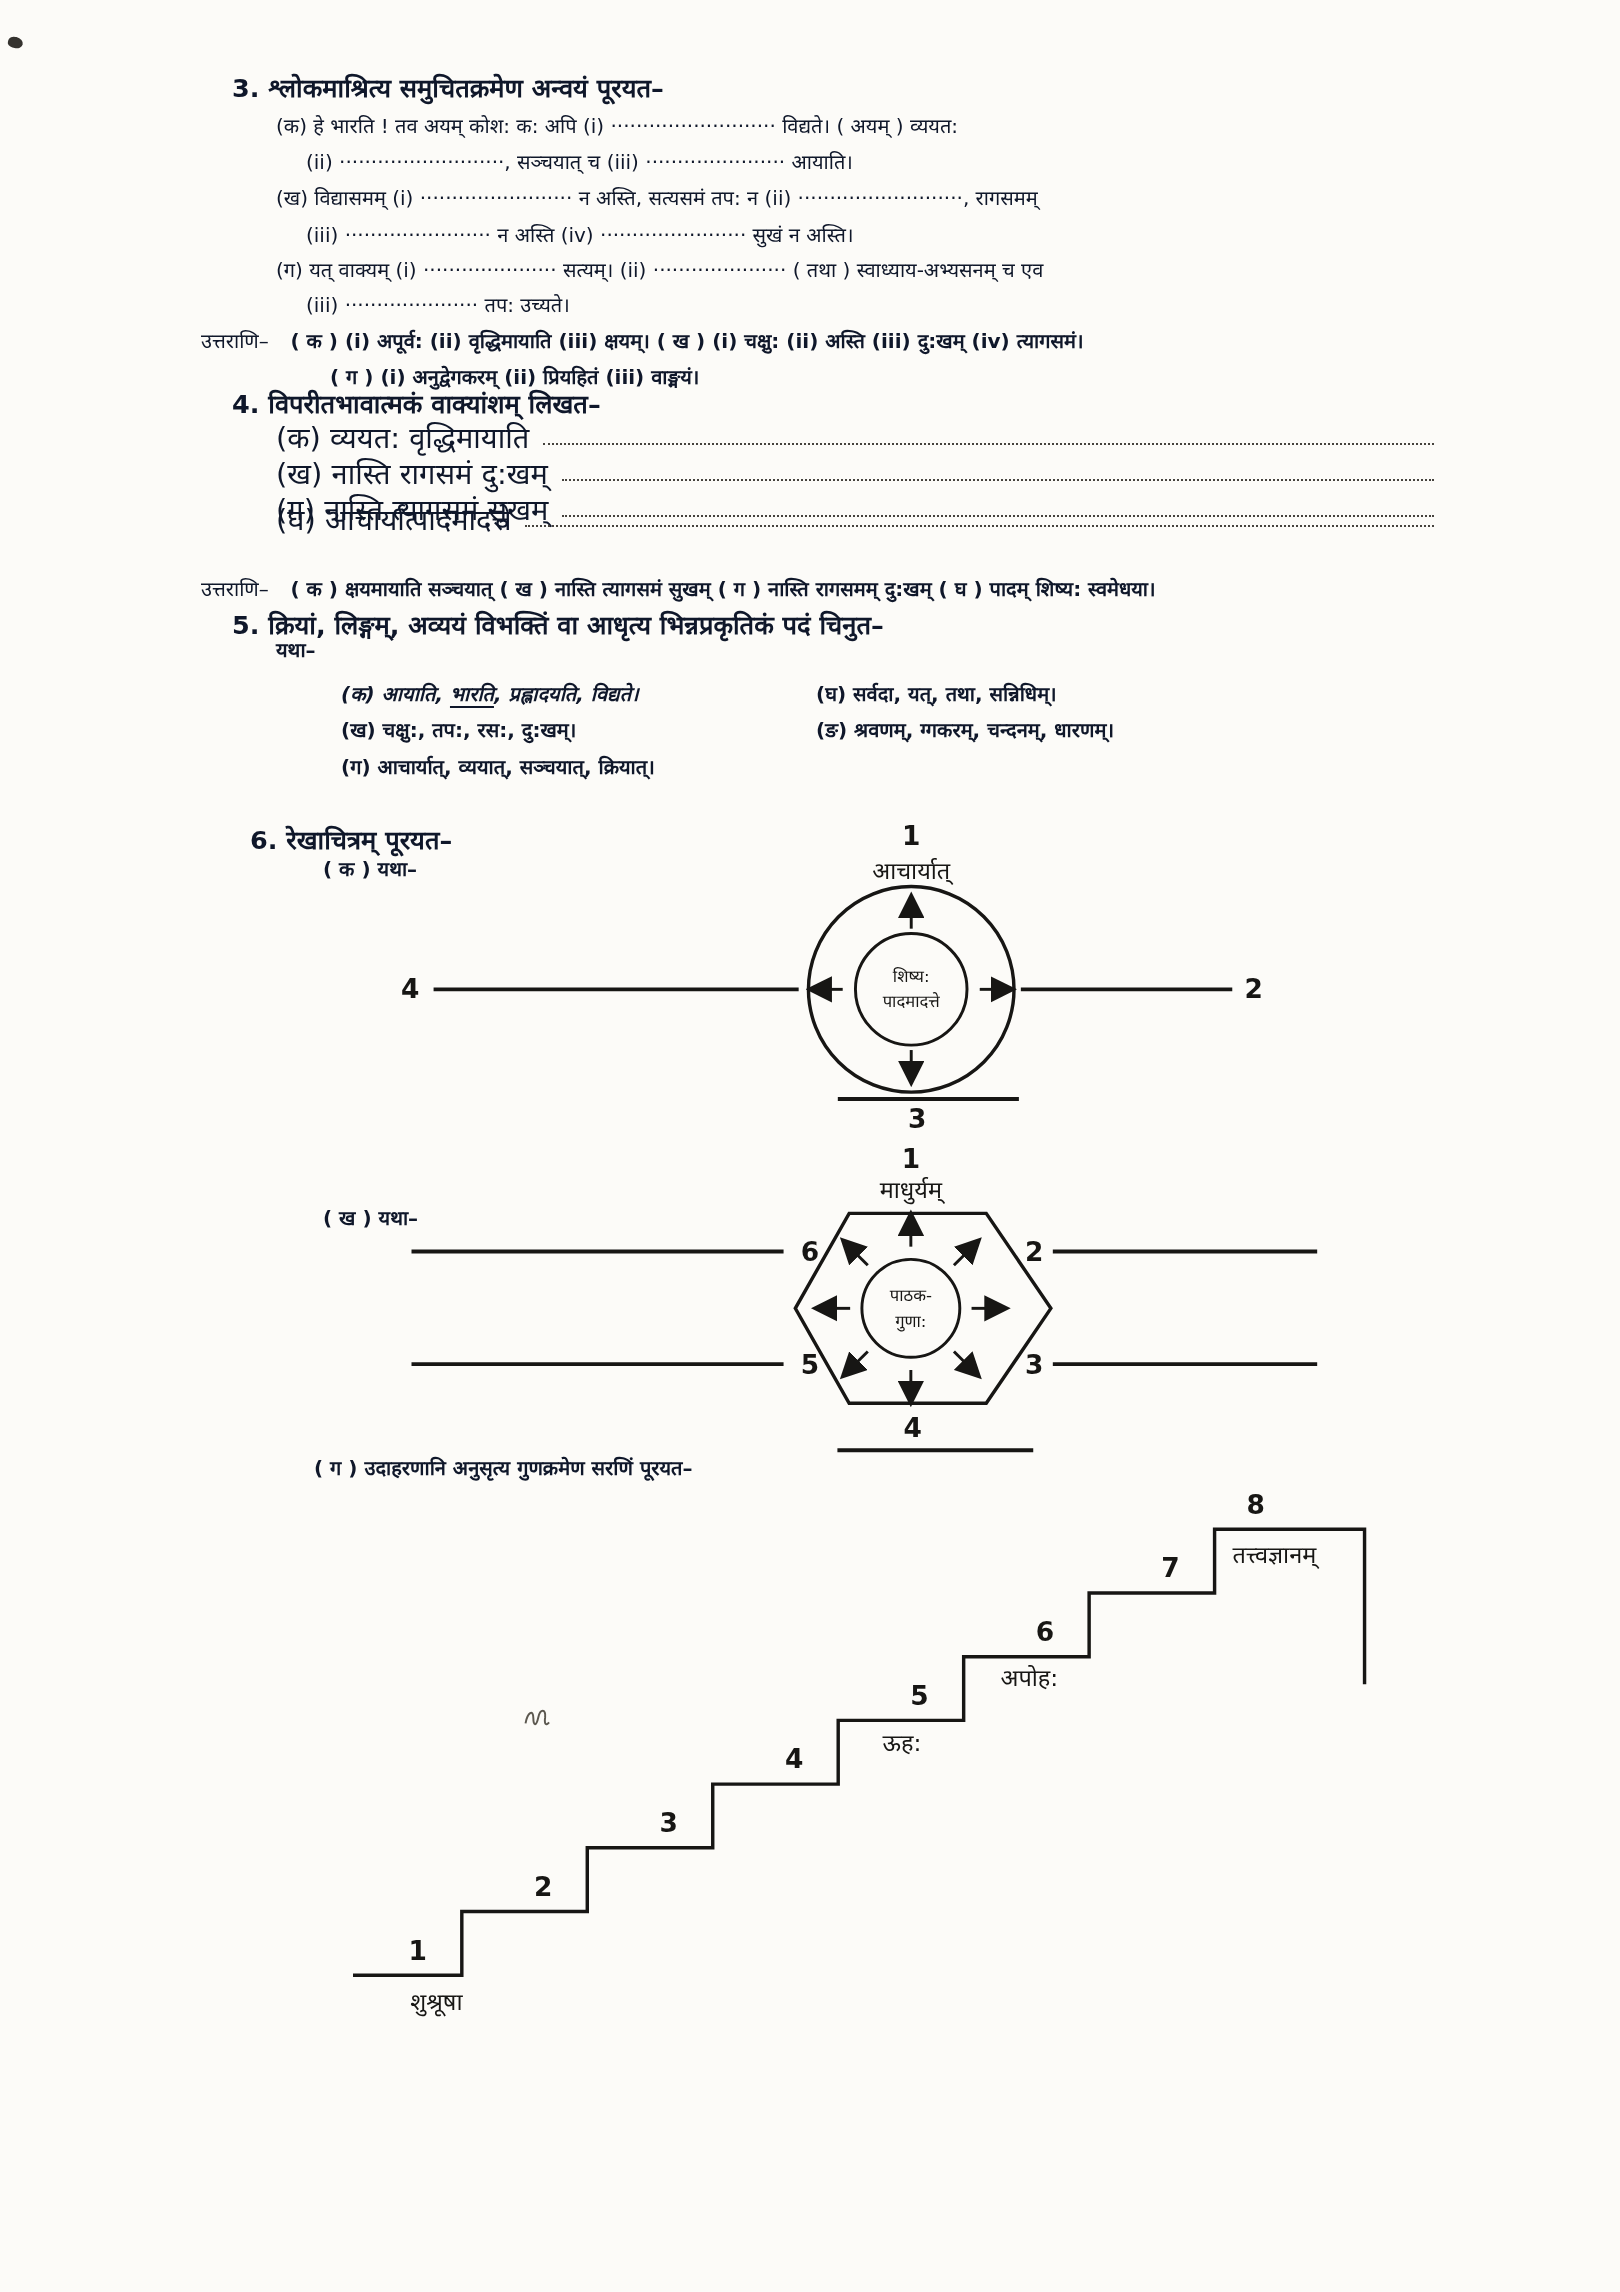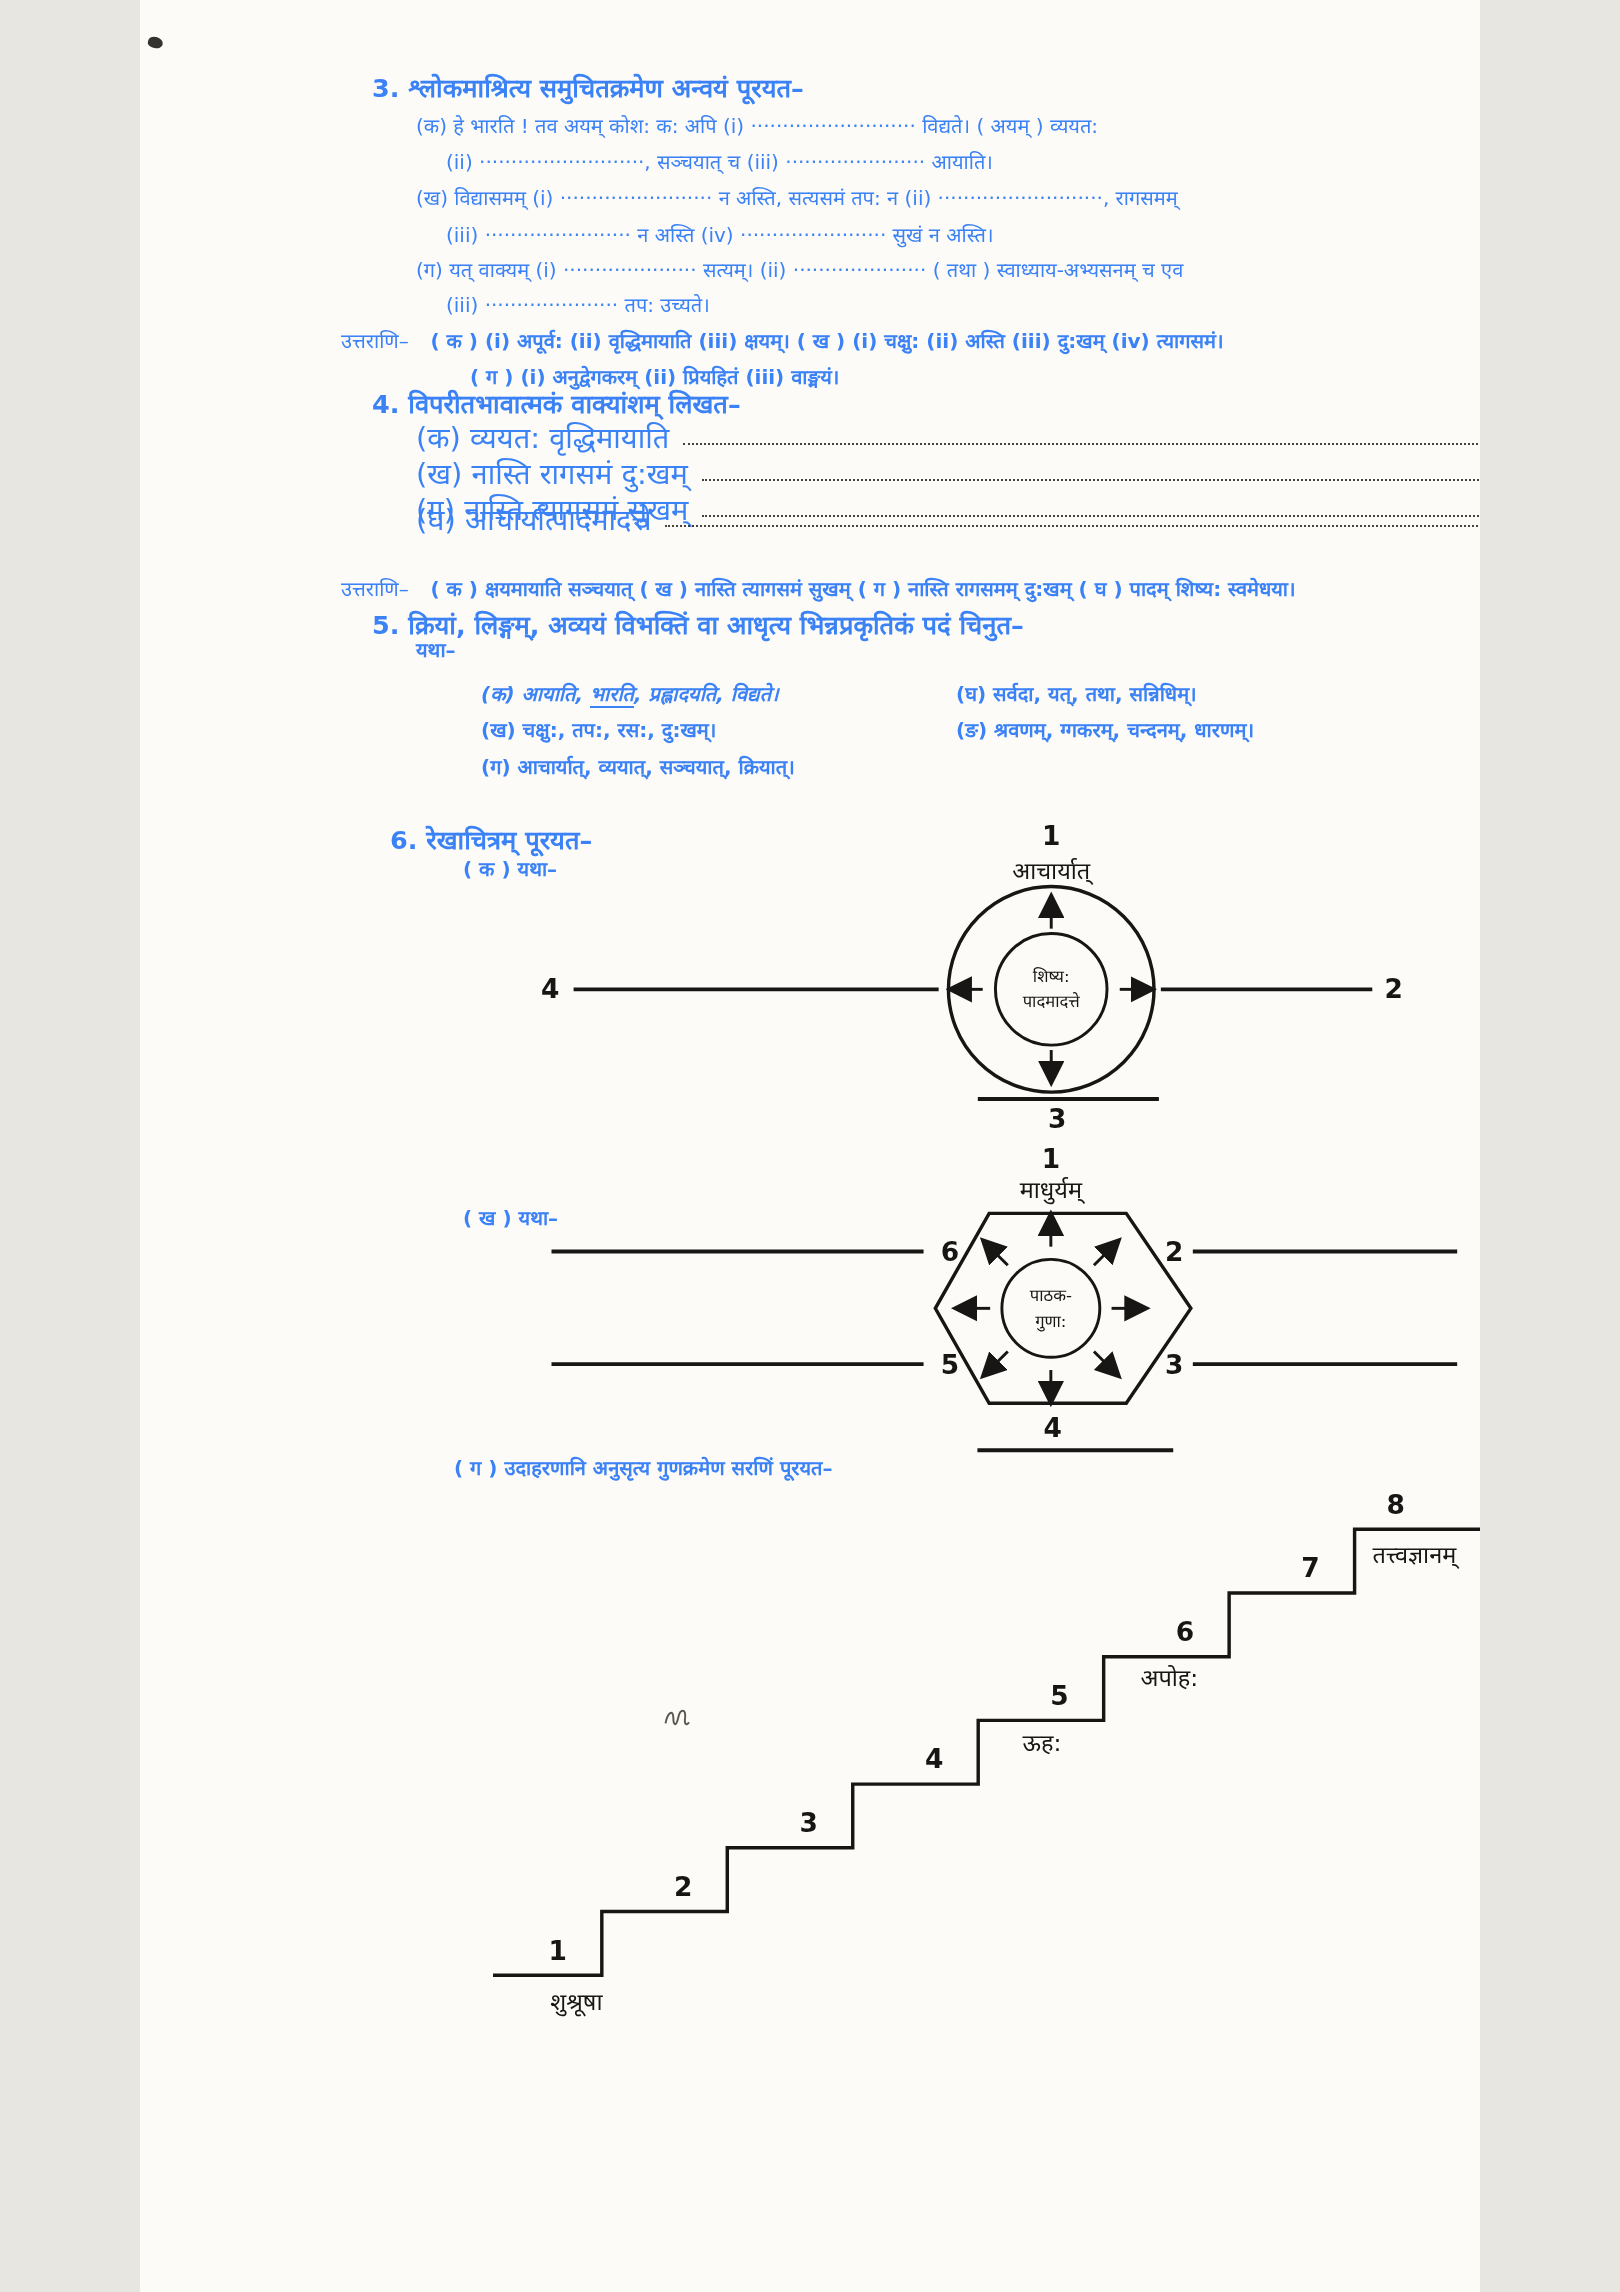--- a/index.html
+++ b/index.html
@@ -1,22 +1,22 @@
 <!DOCTYPE html>
 <html><head>
 <meta charset="utf-8">
 <style>
   html,body{margin:0;padding:0;background:#e8e6e1;}
   .page{
     position:relative;
-    width:1340px;height:2293px;
+    width:1620px;height:2293px;
     margin:0 auto;
     background:#fcfbf8;
     font-family:"DejaVu Sans",sans-serif;
-    color:#3b82f6;
+    color:#0f172a;
     overflow:hidden;
   }
   .ln{position:absolute;white-space:nowrap;font-size:20px;line-height:29px;}
   .b{font-weight:700;}
   .h{font-size:25.5px;font-weight:700;}
   .anslbl{font-weight:400;margin-right:21.6px;margin-top:20px;}
   .q4row{position:absolute;left:276px;width:1164px;display:flex;align-items:flex-end;font-size:29px;line-height:29px;}
   .q4row .lbl{white-space:nowrap;}
   .leader{flex:1;border-bottom:2.9px dotted #45423d;margin:0 5.9px 7.8px 13.7px;height:1px;}
   .uline{text-decoration:underline;text-underline-offset:4.9px;}

